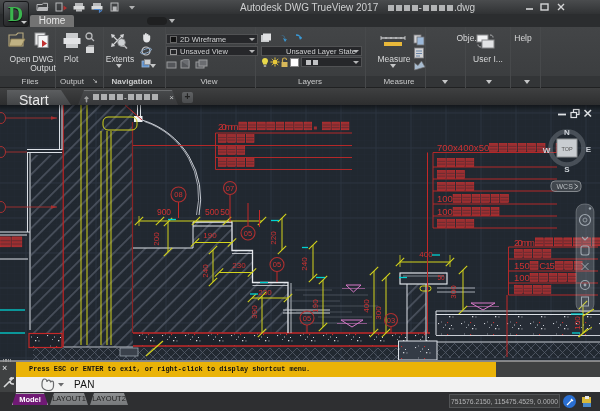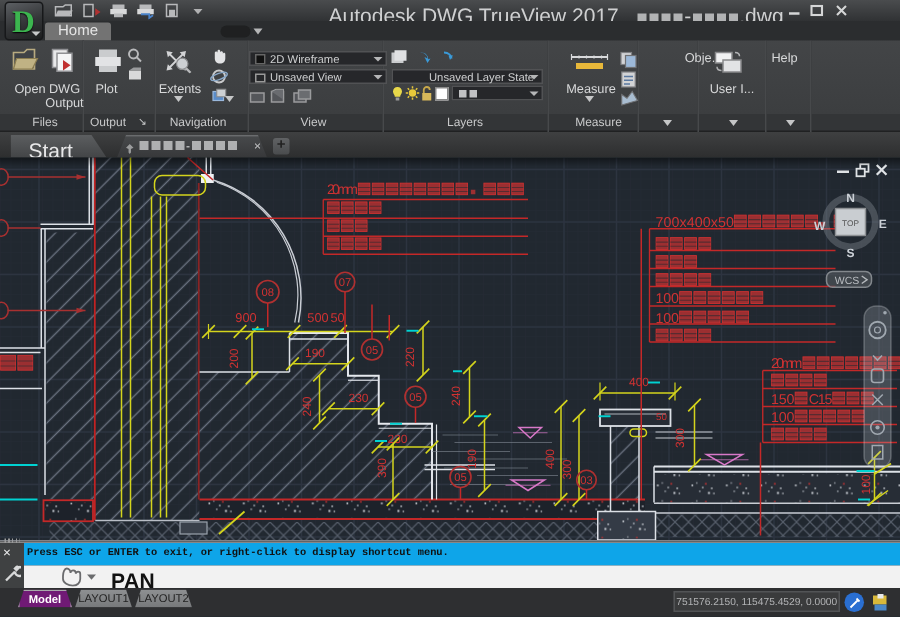--- a/index.html
+++ b/index.html
@@ -1,40 +1,40 @@
 <!DOCTYPE html>
 <html><head><meta charset="utf-8"><style>
 *{margin:0;padding:0;box-sizing:border-box;}
 body{width:600px;height:411px;overflow:hidden;font-family:"Liberation Sans",sans-serif;background:#2f3133;position:relative;}
 .abs{position:absolute;}
 #titlebar{left:0;top:0;width:600px;height:14px;background:linear-gradient(#4a4c4e,#303234);}
-#titletxt{left:219px;top:2px;font-size:14px;color:#cfd0d1;white-space:nowrap;}
+#titletxt{left:240px;top:2px;font-size:10px;color:#cfd0d1;white-space:nowrap;}
 #appbtn{left:3px;top:1px;width:26px;height:26px;background:linear-gradient(160deg,#5c5f63 0%,#333537 55%,#1d1e1f 100%);border:1px solid #17181a;border-radius:3px;z-index:5;}
 #appbtn b{position:absolute;left:4px;top:0px;font-size:21px;color:#3cb54f;font-family:"Liberation Serif",serif;text-shadow:0 1px 1px #000;}
 #appbtn i{position:absolute;right:1px;bottom:2px;border-left:3px solid transparent;border-right:3px solid transparent;border-top:3px solid #c8c9ca;}
 #tabrow{left:0;top:14px;width:600px;height:13px;background:#2b2d2f;}
 #hometab{left:30px;top:15px;width:44px;height:12px;background:#737373;border-radius:2px 2px 0 0;color:#e6e6e6;font-size:10px;text-align:center;line-height:12px;}
 #ribbonpill{left:147px;top:17px;width:20px;height:8px;background:#1f2021;border-radius:4px;}
 #ribboncaret{left:169px;top:19px;border-left:3px solid transparent;border-right:3px solid transparent;border-top:4px solid #b5b6b7;}
 #ribbon{left:0;top:27px;width:600px;height:61px;background:linear-gradient(#434547,#3a3c3e);}
 #plabels{left:0;top:76px;width:600px;height:12px;background:#333537;border-bottom:1px solid #202122;}
 .plab{position:absolute;top:77px;font-size:8px;color:#c8c9ca;}
 .psep{position:absolute;top:27px;width:1px;height:61px;background:#2a2c2e;border-right:1px solid #47494b;}
 .rtxt{position:absolute;font-size:8.5px;color:#d8d9da;text-align:center;white-space:nowrap;}
 .combo{position:absolute;height:10px;background:#26272a;border:1px solid #515254;color:#cfd0d1;font-size:7.5px;line-height:9px;padding-left:3px;white-space:nowrap;}
 .combo u{position:absolute;right:2px;top:3px;border-left:3px solid transparent;border-right:3px solid transparent;border-top:3.5px solid #b5b6b7;}
 .caret{position:absolute;border-left:3.5px solid transparent;border-right:3.5px solid transparent;border-top:4px solid #c5c6c7;}
 #ftabbar{left:0;top:88px;width:600px;height:17px;background:linear-gradient(#3f4041,#2d2e2f);}
 #starttab{left:7px;top:90px;width:64px;height:15px;background:linear-gradient(#5c5e60,#434547);clip-path:polygon(0 0,54px 0,100% 100%,0 100%);color:#e8e8e9;font-size:14px;padding:2px 0 0 12px;}
 #dwgtab{left:78px;top:90px;width:100px;height:15px;background:linear-gradient(#47494b,#37383a);clip-path:polygon(6px 0,94px 0,100% 100%,0 100%);border-top:1px solid #6a6c6e;font-size:8px;color:#e2e3e4;padding:2px 0 0 14px;white-space:nowrap;}
 #plustab{left:182px;top:92px;width:11px;height:11px;background:linear-gradient(#606264,#4a4c4e);border-radius:2px;color:#222;font-size:10px;line-height:10px;text-align:center;font-weight:bold;}
 #cmdwrap{left:0;top:361px;width:600px;height:31px;background:#3f4142;border-top:1px solid #888;}
-#cmdrow1{left:16px;top:362px;width:584px;height:15px;background:#0ea5e9;font-family:"Liberation Mono",monospace;font-size:6.9px;font-weight:bold;color:#111;line-height:15px;padding-left:2px;white-space:nowrap;}
+#cmdrow1{left:16px;top:362px;width:480px;height:15px;background:#eab308;font-family:"Liberation Mono",monospace;font-size:6.9px;font-weight:bold;color:#111;line-height:15px;padding-left:13px;white-space:nowrap;}
 #cmdrow2{left:16px;top:377px;width:584px;height:15px;background:#f2f2f2;}
-#pantxt{left:74px;top:379px;font-size:14px;font-weight:bold;color:#111;letter-spacing:0.3px;}
+#pantxt{left:74px;top:379px;font-size:10px;font-weight:normal;color:#111;letter-spacing:0.3px;}
 #bottombar{left:0;top:392px;width:600px;height:19px;background:#2e2f31;}
 .ltab{position:absolute;top:393px;height:12px;font-size:7.5px;text-align:center;line-height:12px;}
 #coordbox{left:449px;top:394px;width:111px;height:14px;background:#3a3b3c;border:1px solid #525456;color:#b2b3b5;font-size:6.8px;line-height:13px;text-align:center;letter-spacing:0;white-space:nowrap;}
 </style></head><body>
 <div class="abs" id="titlebar"></div>
 <div class="abs" id="titletxt">Autodesk DWG TrueView 2017&nbsp;&nbsp;&nbsp;<i style="display:inline-block;width:6px;height:6px;background:#c8c9ca;opacity:0.85;margin:0 1px;"></i><i style="display:inline-block;width:6px;height:6px;background:#c8c9ca;opacity:0.85;margin:0 1px;"></i><i style="display:inline-block;width:6px;height:6px;background:#c8c9ca;opacity:0.85;margin:0 1px;"></i><i style="display:inline-block;width:6px;height:6px;background:#c8c9ca;opacity:0.85;margin:0 1px;"></i>-<i style="display:inline-block;width:6px;height:6px;background:#c8c9ca;opacity:0.85;margin:0 1px;"></i><i style="display:inline-block;width:6px;height:6px;background:#c8c9ca;opacity:0.85;margin:0 1px;"></i><i style="display:inline-block;width:6px;height:6px;background:#c8c9ca;opacity:0.85;margin:0 1px;"></i><i style="display:inline-block;width:6px;height:6px;background:#c8c9ca;opacity:0.85;margin:0 1px;"></i>.dwg</div>
 <svg class="abs" style="left:36px;top:2px" width="102" height="11" viewBox="0 0 102 11">
  <path d="M1 2.5h5l1.5-1.2h4V8.5H1Z" fill="none" stroke="#b8b9bb" stroke-width="1"></path>
  <path d="M2.5 5h10L10.5 8.5H1Z" fill="#b8b9bb"></path>
  <rect x="20" y="1" width="6" height="8" fill="none" stroke="#b8b9bb" stroke-width="1"></rect>
@@ -68,21 +68,21 @@
 <div class="psep" style="left:103px"></div>
 <div class="psep" style="left:165px"></div>
 <div class="psep" style="left:255px"></div>
 <div class="psep" style="left:365px"></div>
 <div class="psep" style="left:425px"></div>
 <div class="psep" style="left:465px"></div>
 <div class="psep" style="left:510px"></div>
 <div class="psep" style="left:540px"></div>
 <div class="plab" style="left:5px;width:50px;text-align:center;">Files</div>
 <div class="plab" style="left:47px;width:50px;text-align:center;">Output</div>
-<div class="plab" style="left:107px;width:50px;text-align:center;">Navigation</div>
+<div class="plab" style="left:107px;width:50px;text-align:center;font-weight:bold;">Navigation</div>
 <div class="plab" style="left:184px;width:50px;text-align:center;">View</div>
 <div class="plab" style="left:285px;width:50px;text-align:center;">Layers</div>
 <div class="plab" style="left:374px;width:50px;text-align:center;">Measure</div>
 <div class="plab" style="left:92px;font-size:7px;">↘</div>
 <div class="caret" style="left:442px;top:80px;"></div>
 <div class="caret" style="left:486px;top:80px;"></div>
 <div class="caret" style="left:524px;top:80px;"></div>
 <svg class="abs" style="left:6px;top:31px" width="44px" height="18" viewBox="0 0 44 18">
  <path d="M3 4h7l2-2h5V15H3Z" fill="#3f4246" stroke="#b8aa80" stroke-width="1.1"></path>
  <path d="M5 8h14L15.5 15H3Z" fill="#c0b284" stroke="#8a7c50" stroke-width="0.8"></path>

